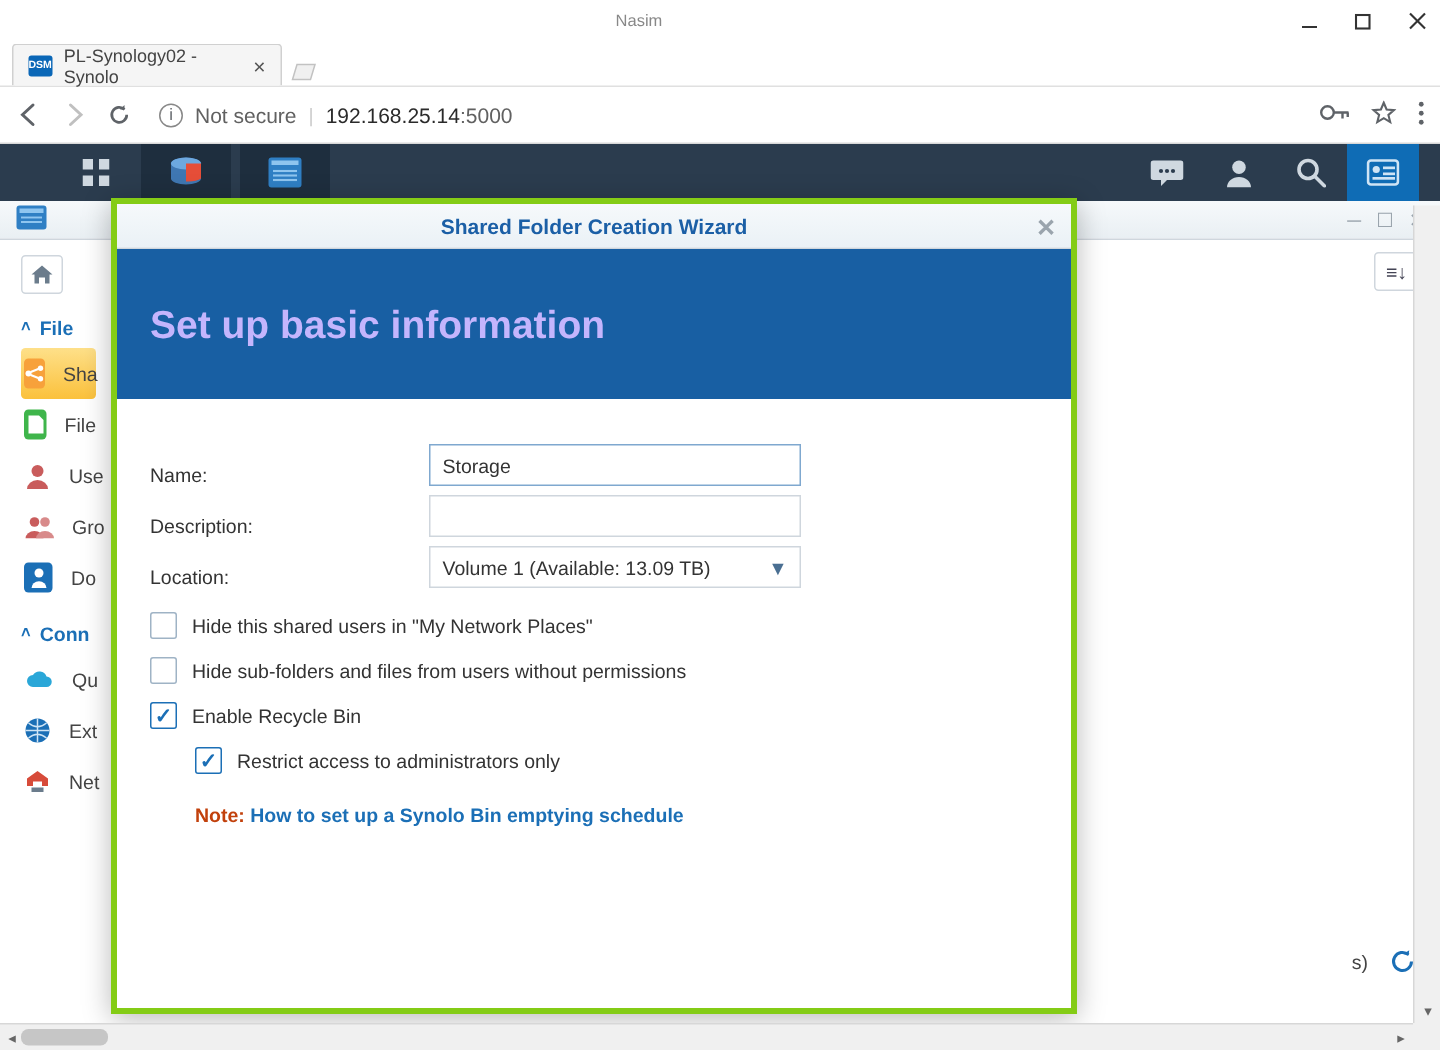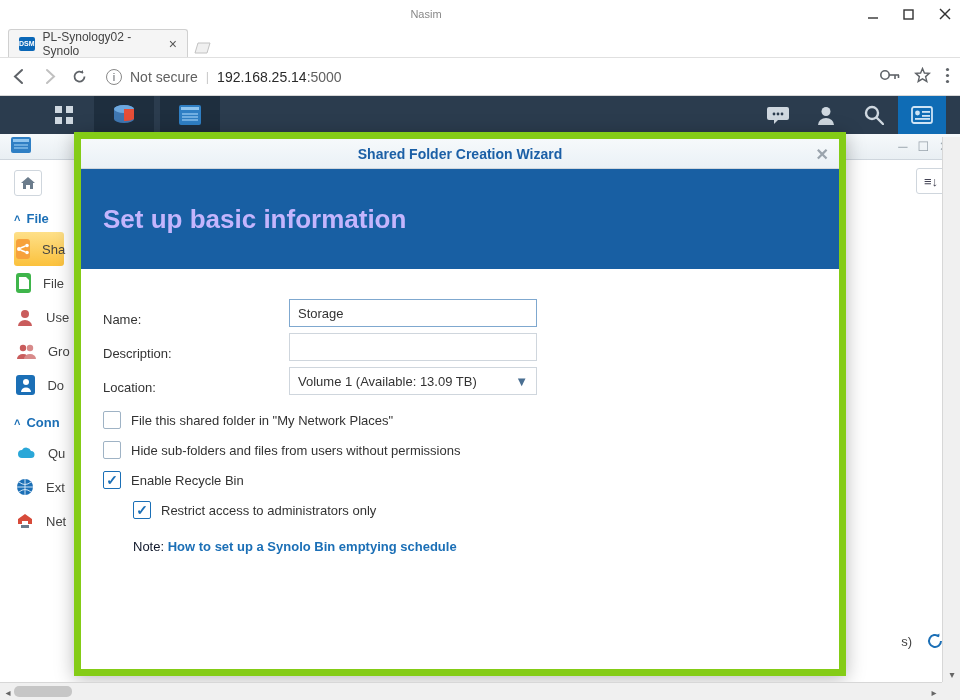--- a/index.html
+++ b/index.html
@@ -48,38 +48,38 @@
     .side-item.active { background: linear-gradient(#fee089, #fbc13c); border-radius: 3px; }
     .side-ico { width: 20px; height: 20px; display: inline-flex; align-items: center; justify-content: center; border-radius: 3px; font-size: 12px; color: #fff;}
     
     .right-toolbar { position: absolute; top: 8px; right: 14px; display:flex; gap: 6px; }
     .sort-btn { width: 30px; height: 26px; border: 1px solid #cfd6dd; border-radius: 3px; display:flex; align-items:center; justify-content:center; background:#fff; font-weight:bold; color:#445; }
     
     .bottom-row { position:absolute; right: 14px; bottom: 24px; display:flex; align-items:center; gap: 12px; color:#444; }
     .refresh-btn { width: 22px; height: 22px; display:flex; align-items:center; justify-content:center; color:#1b6fb6; cursor:pointer; font-size:17px; }
     
     
-    .wizard { position: absolute; top: 132px; left: 74px; width: 772px; height: 544px; background: #fff; box-shadow: 0 3px 18px rgba(0,0,0,0.28); display: flex; flex-direction: column; border: 7px solid #84cc16; }
+    .wizard { position: absolute; top: 132px; left: 74px; width: 644px; height: 544px; background: #fff; box-shadow: 0 3px 18px rgba(0,0,0,0.28); display: flex; flex-direction: column; border: 4px solid #84cc16; }
     .wizard-title { height: 30px; background: linear-gradient(#f6f9fb, #eaf1f6); border-bottom: 1px solid #cfd6dd; display: flex; align-items: center; justify-content: center; position: relative; color: #1b5fa6; font-weight: 700; font-size: 14px; }
     .wizard-close { position: absolute; right: 10px; top: 6px; color: #9aa4ad; font-size: 16px; cursor: pointer; }
     .wizard-header { background: #185fa3; height: 100px; display: flex; align-items: center; padding: 0 22px; }
     .wizard-header h1 { color: #c4b5fd; font-size: 26px; font-weight: 700; }
     .wizard-body { padding: 24px 22px; }
     .form-row { display: flex; align-items: flex-end; height: 34px; }
     .form-label { width: 186px; color: #333; }
     .form-input { width: 248px; height: 28px; border: 1px solid #7fa8cf; padding: 0 8px; font-size: 13px; color: #333; outline: none; }
     .form-input.select { display: flex; align-items: center; justify-content: space-between; cursor: pointer; border-color: #cfd6dd; }
     .form-input.plain { border-color: #cfd6dd; }
     .check-row { display: flex; align-items: center; gap: 10px; height: 30px; }
     .check-row.indent { padding-left: 30px; }
     .checkbox { width: 18px; height: 18px; border: 1px solid #9fb3c5; border-radius: 2px; display:flex; align-items:center; justify-content:center; background:#fff; cursor:pointer; }
     .checkbox.checked { border-color: #1b6fb6; color:#1b6fb6; }
     .checkbox.checked::after { content: "✓"; font-size: 14px; font-weight: bold; }
     .note-row { margin-top: 14px; padding-left: 30px; font-size: 13px; }
-    .note-lbl { color: #0f172a; font-weight: 400; }
+    .note-lbl { color: #c2410c; font-weight: 700; }
     .note-link { color: #1b6fb6; font-weight: 700; cursor: pointer; }
     
     
     .hscroll { position:absolute; left:0; bottom:0; height:18px; width:100%; background:#f0f0f0; border-top:1px solid #d7d7d7; }
     .hthumb { position:absolute; left:14px; top:3px; height:11px; width:58px; background:#c6c6c6; border-radius:5px; }
     .harrow { position:absolute; top:0; width:16px; height:18px; display:flex; align-items:center; justify-content:center; color:#666; font-size:10px; cursor:pointer; }
     .harrow.left { left:0; }
     .harrow.right { right:18px; }
     .vscroll { position:absolute; right:0; bottom:18px; width:18px; height:545px; background:#f0f0f0; border-left:1px solid #d7d7d7; }
     .varrow { position:absolute; left:0; width:18px; height:16px; display:flex; align-items:center; justify-content:center; color:#666; font-size:10px; cursor:pointer; }
@@ -375,21 +375,21 @@
     <div class="form-row">
       <span class="form-label">Location:</span>
       <div class="form-input select">
         <span>Volume 1 (Available: 13.09 TB)</span>
         <span style="color:#4a6f92">▼</span>
       </div>
     </div>
     <div style="height:10px"></div>
     <div class="check-row">
       <span class="checkbox"></span>
-      <span>File this shared folder in "My Network Places"</span>
+      <span>Hide this shared users in "My Network Places"</span>
     </div>
     <div class="check-row">
       <span class="checkbox"></span>
       <span>Hide sub-folders and files from users without permissions</span>
     </div>
     <div class="check-row">
       <span class="checkbox checked"></span>
       <span>Enable Recycle Bin</span>
     </div>
     <div class="check-row indent">

